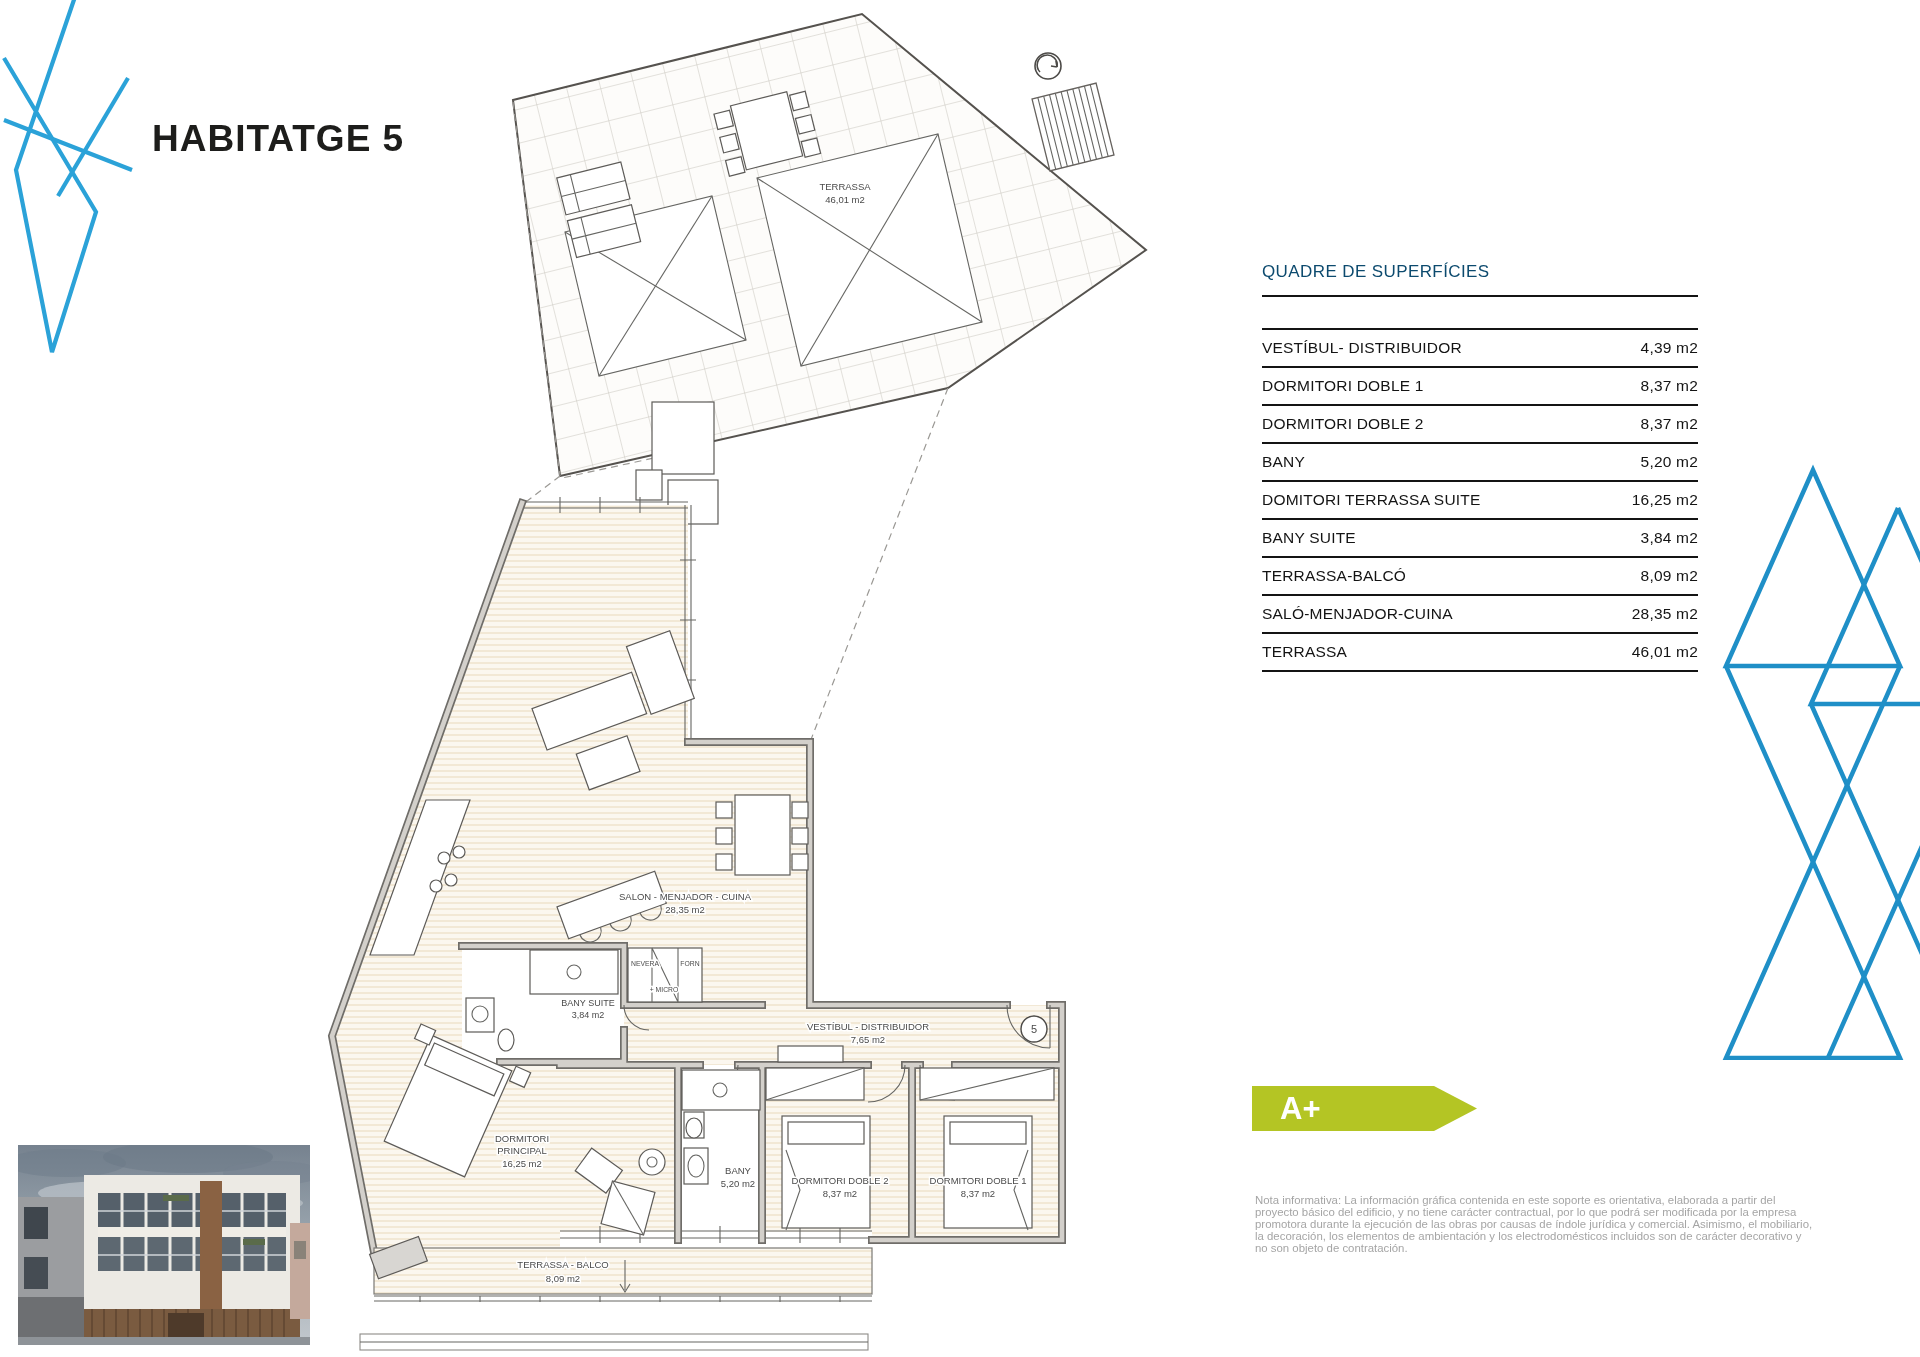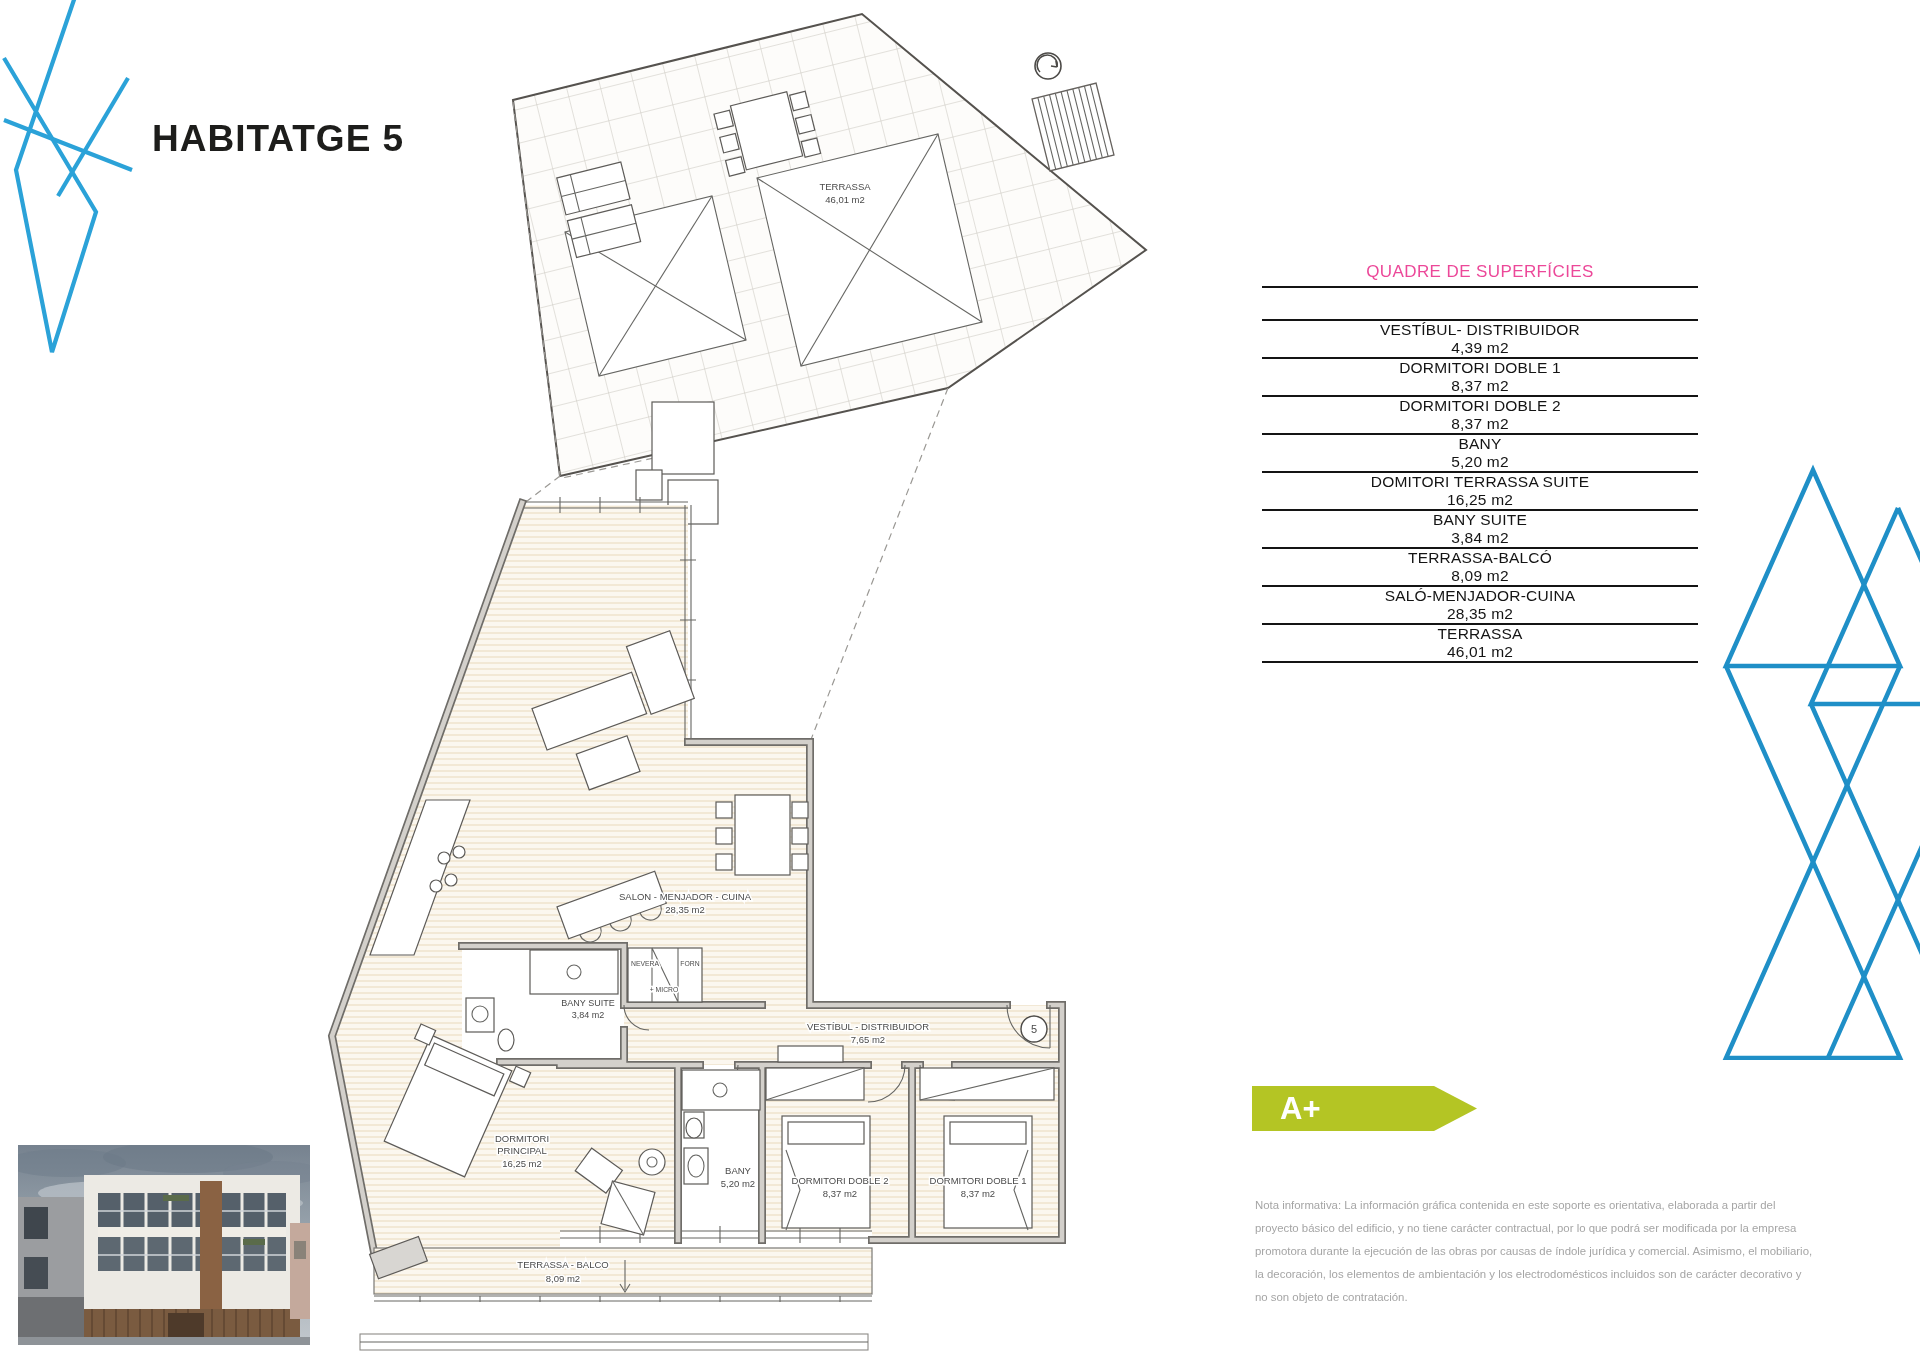--- a/index.html
+++ b/index.html
@@ -5,35 +5,35 @@
   html,body{margin:0;padding:0;background:#e9e9e9;}
   #canvas{position:relative;width:1920px;height:1357px;background:#ffffff;overflow:hidden;
           font-family:"Liberation Sans",sans-serif;color:#1c1c1a;}
   .abs{position:absolute;}
 
   
   #page-title{left:152px;top:118px;font-size:37px;font-weight:700;letter-spacing:1px;color:#1d1d1b;}
 
   
   #surface-table{left:1262px;top:262px;width:436px;}
-  #surface-table .t-title{font-size:17px;letter-spacing:.4px;color:#ec4899;margin-bottom:4px;text-align:center;}
+  #surface-table .t-title{font-size:17px;letter-spacing:.4px;color:#0c4a6e;margin-bottom:13px;}
   #surface-table .t-rule{border-top:2.5px solid #141414;margin-bottom:31px;}
   #surface-table .t-row{display:flex;justify-content:space-between;align-items:center;
-        height:36px;border-top:2px solid #141414;font-size:15.5px;color:#141414;flex-direction:column;}
+        height:36px;border-top:2px solid #141414;font-size:15.5px;color:#141414;}
   #surface-table .t-row:last-child{border-bottom:2px solid #141414;}
   #surface-table .t-row span{letter-spacing:.2px;}
 
   
   #energy-badge{left:1252px;top:1086px;width:225px;height:45px;background:#b4c524;
         clip-path:polygon(0 0,182px 0,225px 50%,182px 100%,0 100%);
         display:flex;align-items:center;}
   #energy-badge .e-label{color:#ffffff;font-size:31px;font-weight:bold;padding-left:28px;line-height:45px;}
 
   
-  #note-text{left:1255px;top:1194px;width:558px;font-size:11.4px;line-height:23px;color:#a5a5a5;}
+  #note-text{left:1255px;top:1194px;width:558px;font-size:11.4px;line-height:12px;color:#a5a5a5;}
 
   
   svg text{font-family:"Liberation Sans",sans-serif;}
   .plan-label{fill:#4a4a4a;stroke:#ffffff;stroke-width:3px;paint-order:stroke;text-anchor:middle;}
   .wo{stroke:#6f6d69;stroke-width:8;fill:none;stroke-linecap:square;}
   .wi{stroke:#d3d0cb;stroke-width:4.6;fill:none;stroke-linecap:square;}
   .thin{stroke:#666663;stroke-width:1.1;fill:none;}
   .furn{stroke:#5d5b58;stroke-width:1.2;fill:#ffffff;}
   .dash{stroke:#9a9894;stroke-width:1.2;fill:none;stroke-dasharray:7 5;}
 </style>

